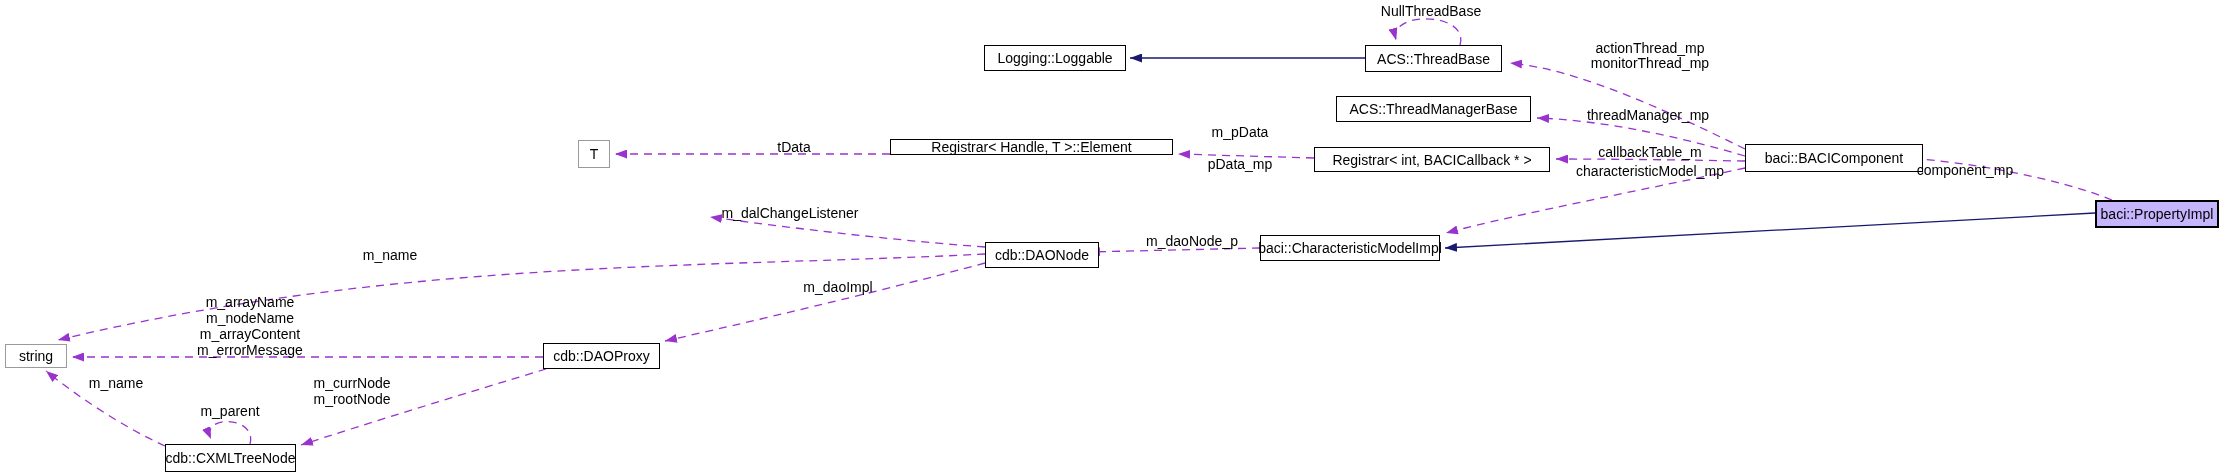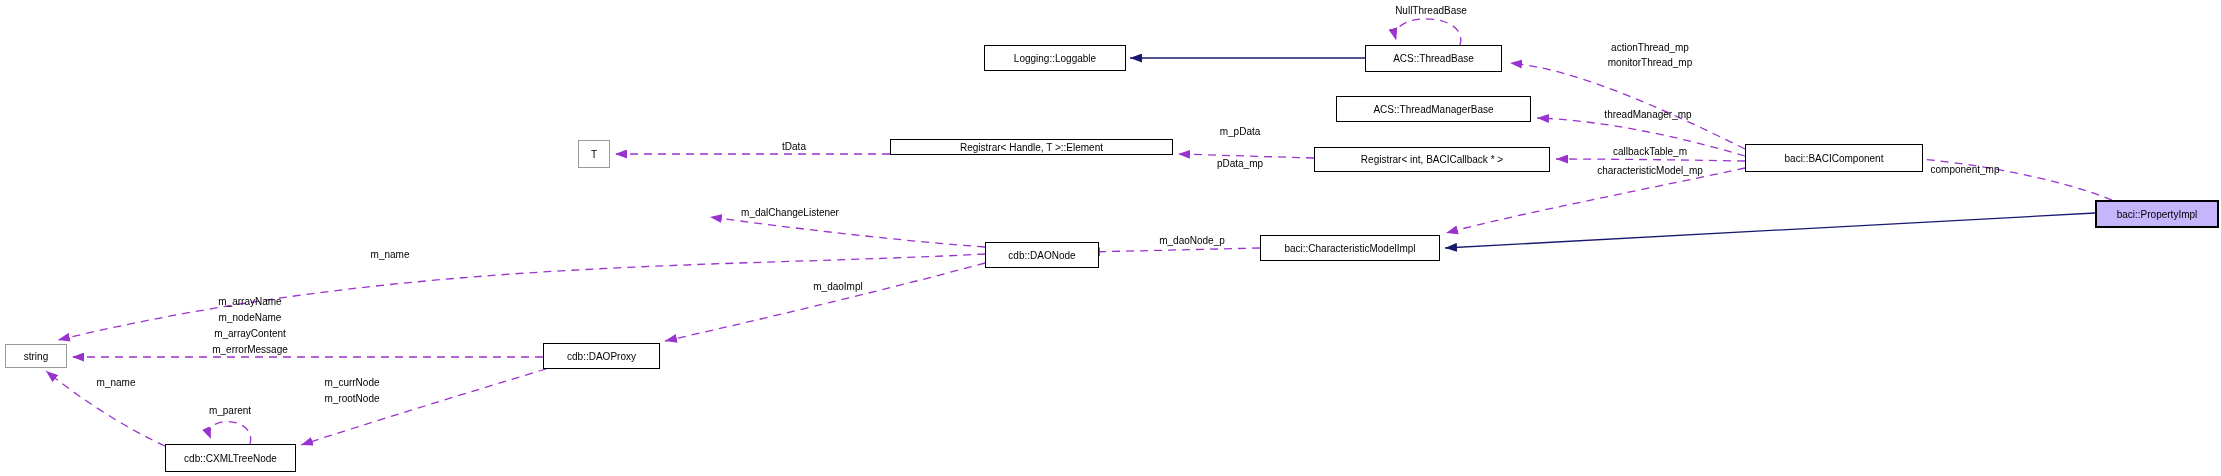--- a/index.html
+++ b/index.html
@@ -11,30 +11,30 @@
     overflow:hidden;
     background:#ffffff;
   }
   #edges{position:absolute;left:0;top:0;width:2221px;height:476px;}
   .node{
     position:absolute;
     box-sizing:border-box;
     display:flex;align-items:center;justify-content:center;
     border:1.5px solid #000;
     background:#fff;
-    font-size:10px;
+    font-size:14px;
     white-space:nowrap;
     z-index:2;
   }
   .node.ext{border-color:#9a9a9a;}
   .node.current{background:#c4b5fd;border-width:2px;}
   .elabel{
     position:absolute;
     transform:translateX(-50%);
-    font-size:10px;
+    font-size:14px;
     line-height:16px;
     white-space:nowrap;
     z-index:3;
     text-align:right;
   }
 </style>
 </head>
 <body>
 
 <div id="diagram">

